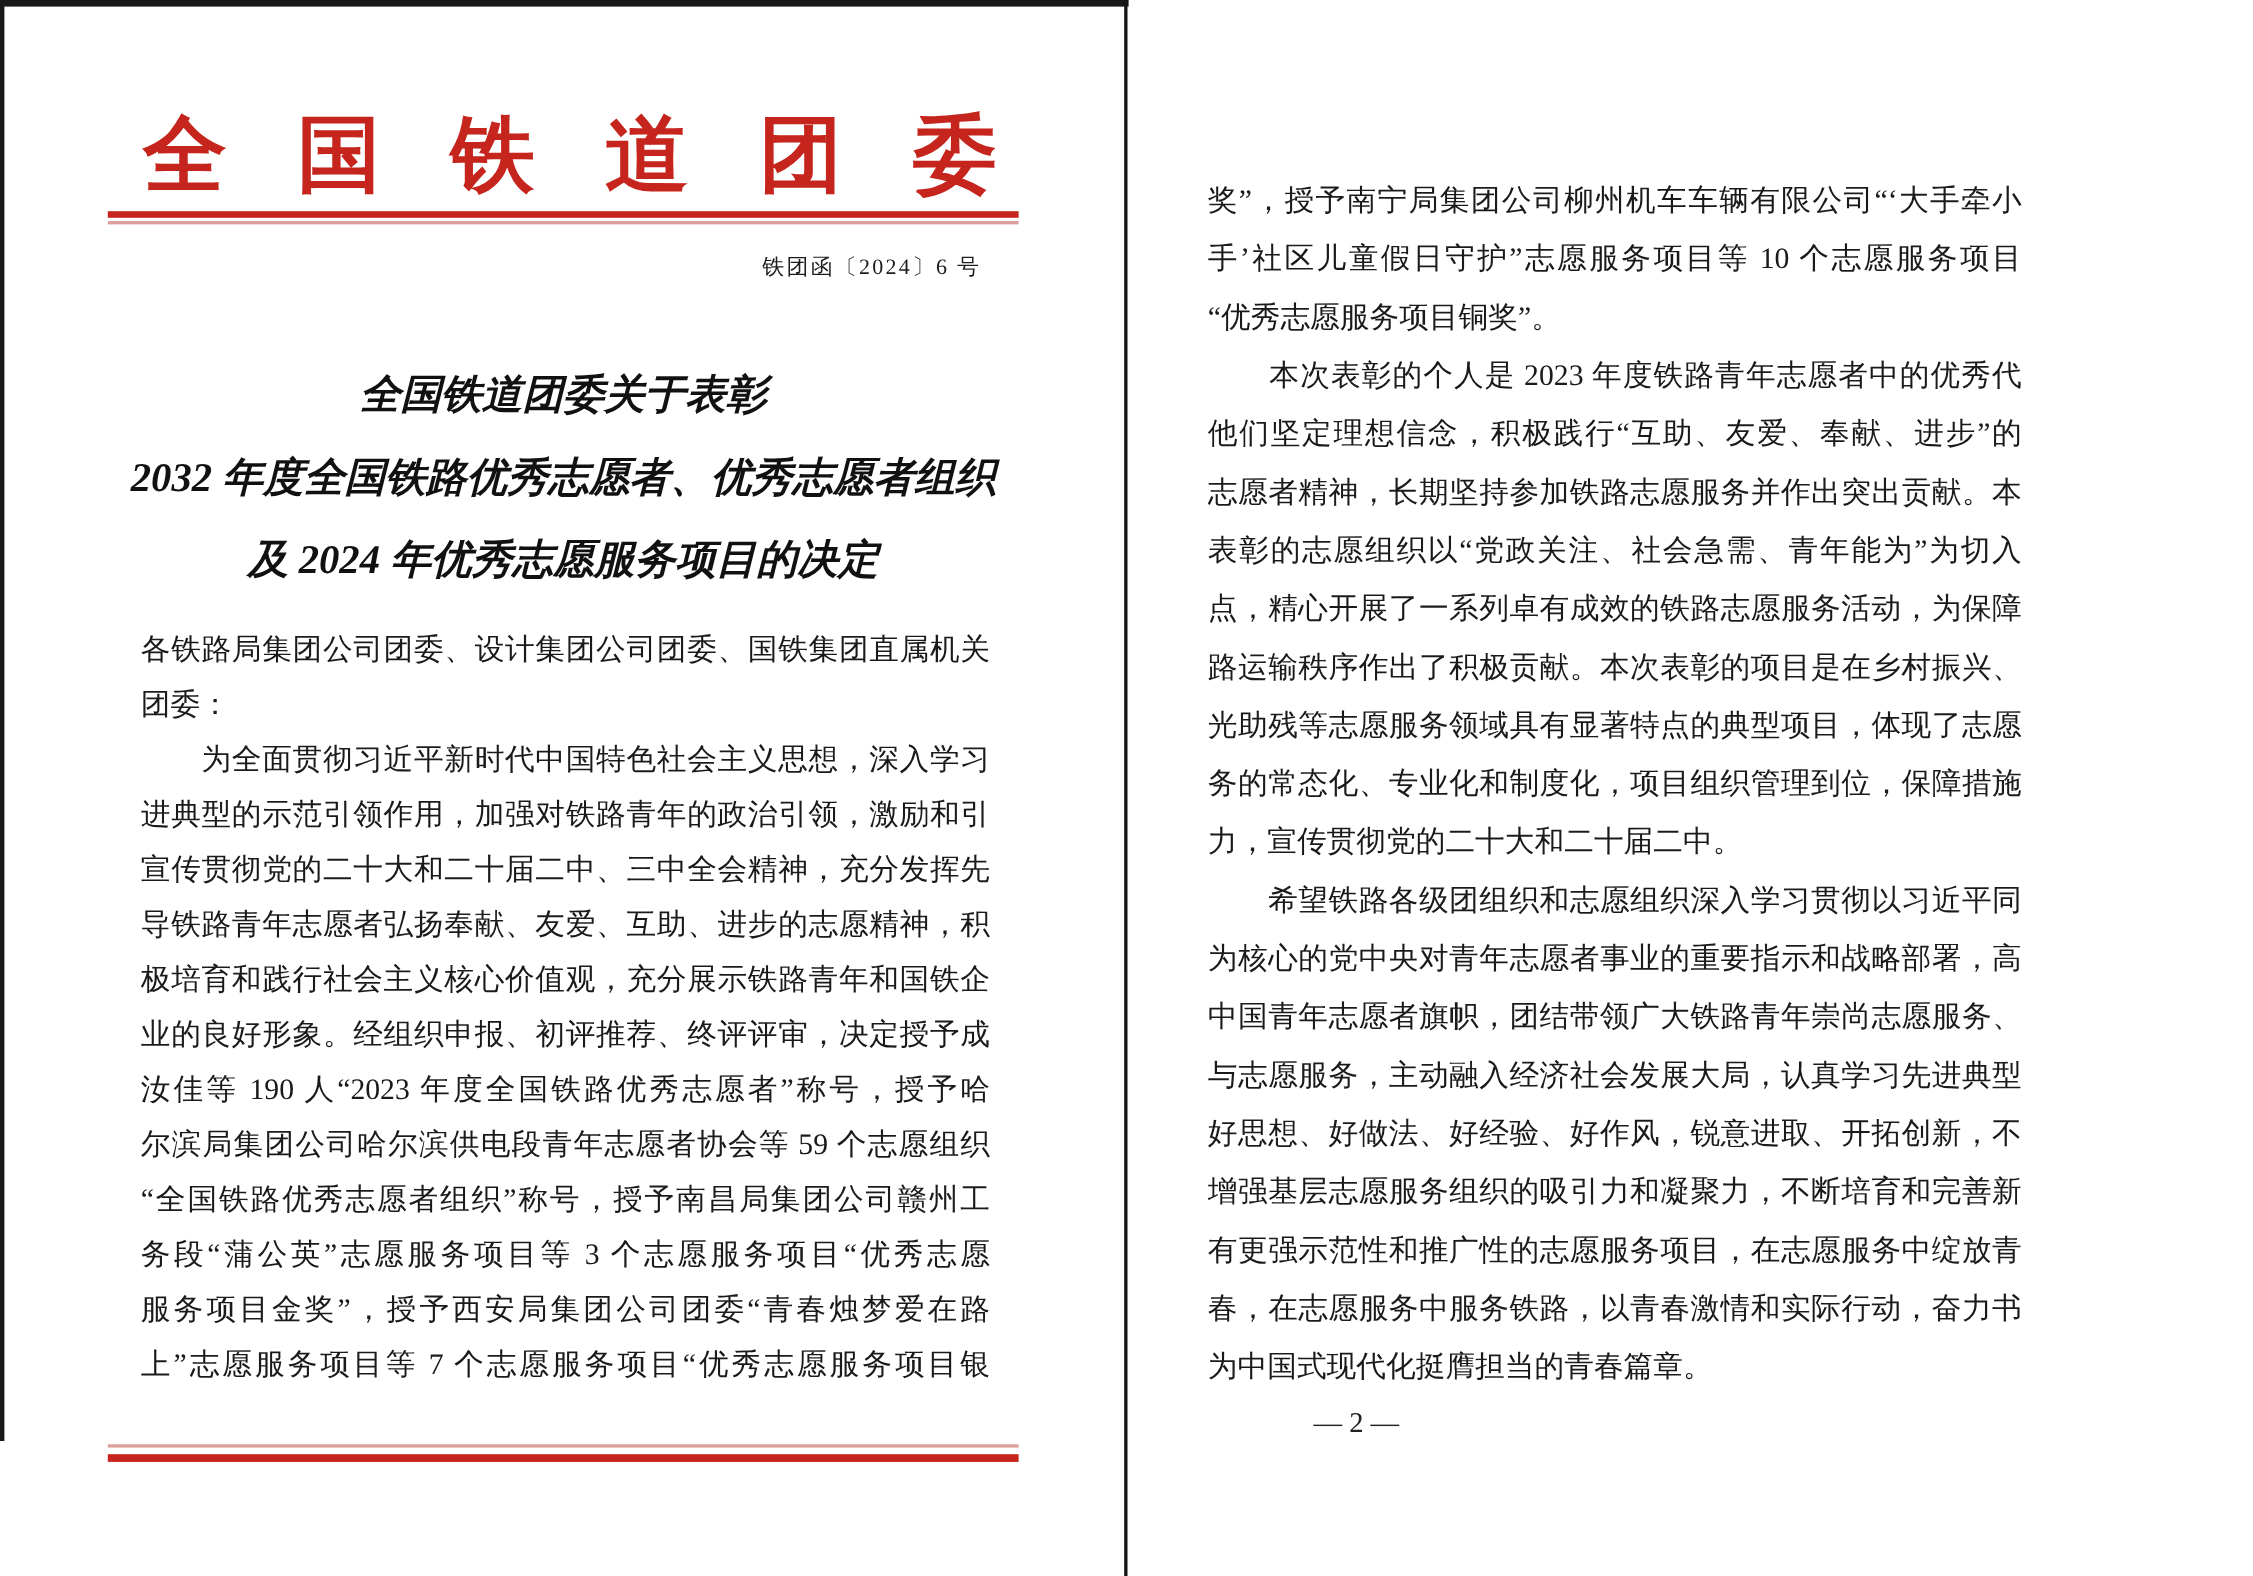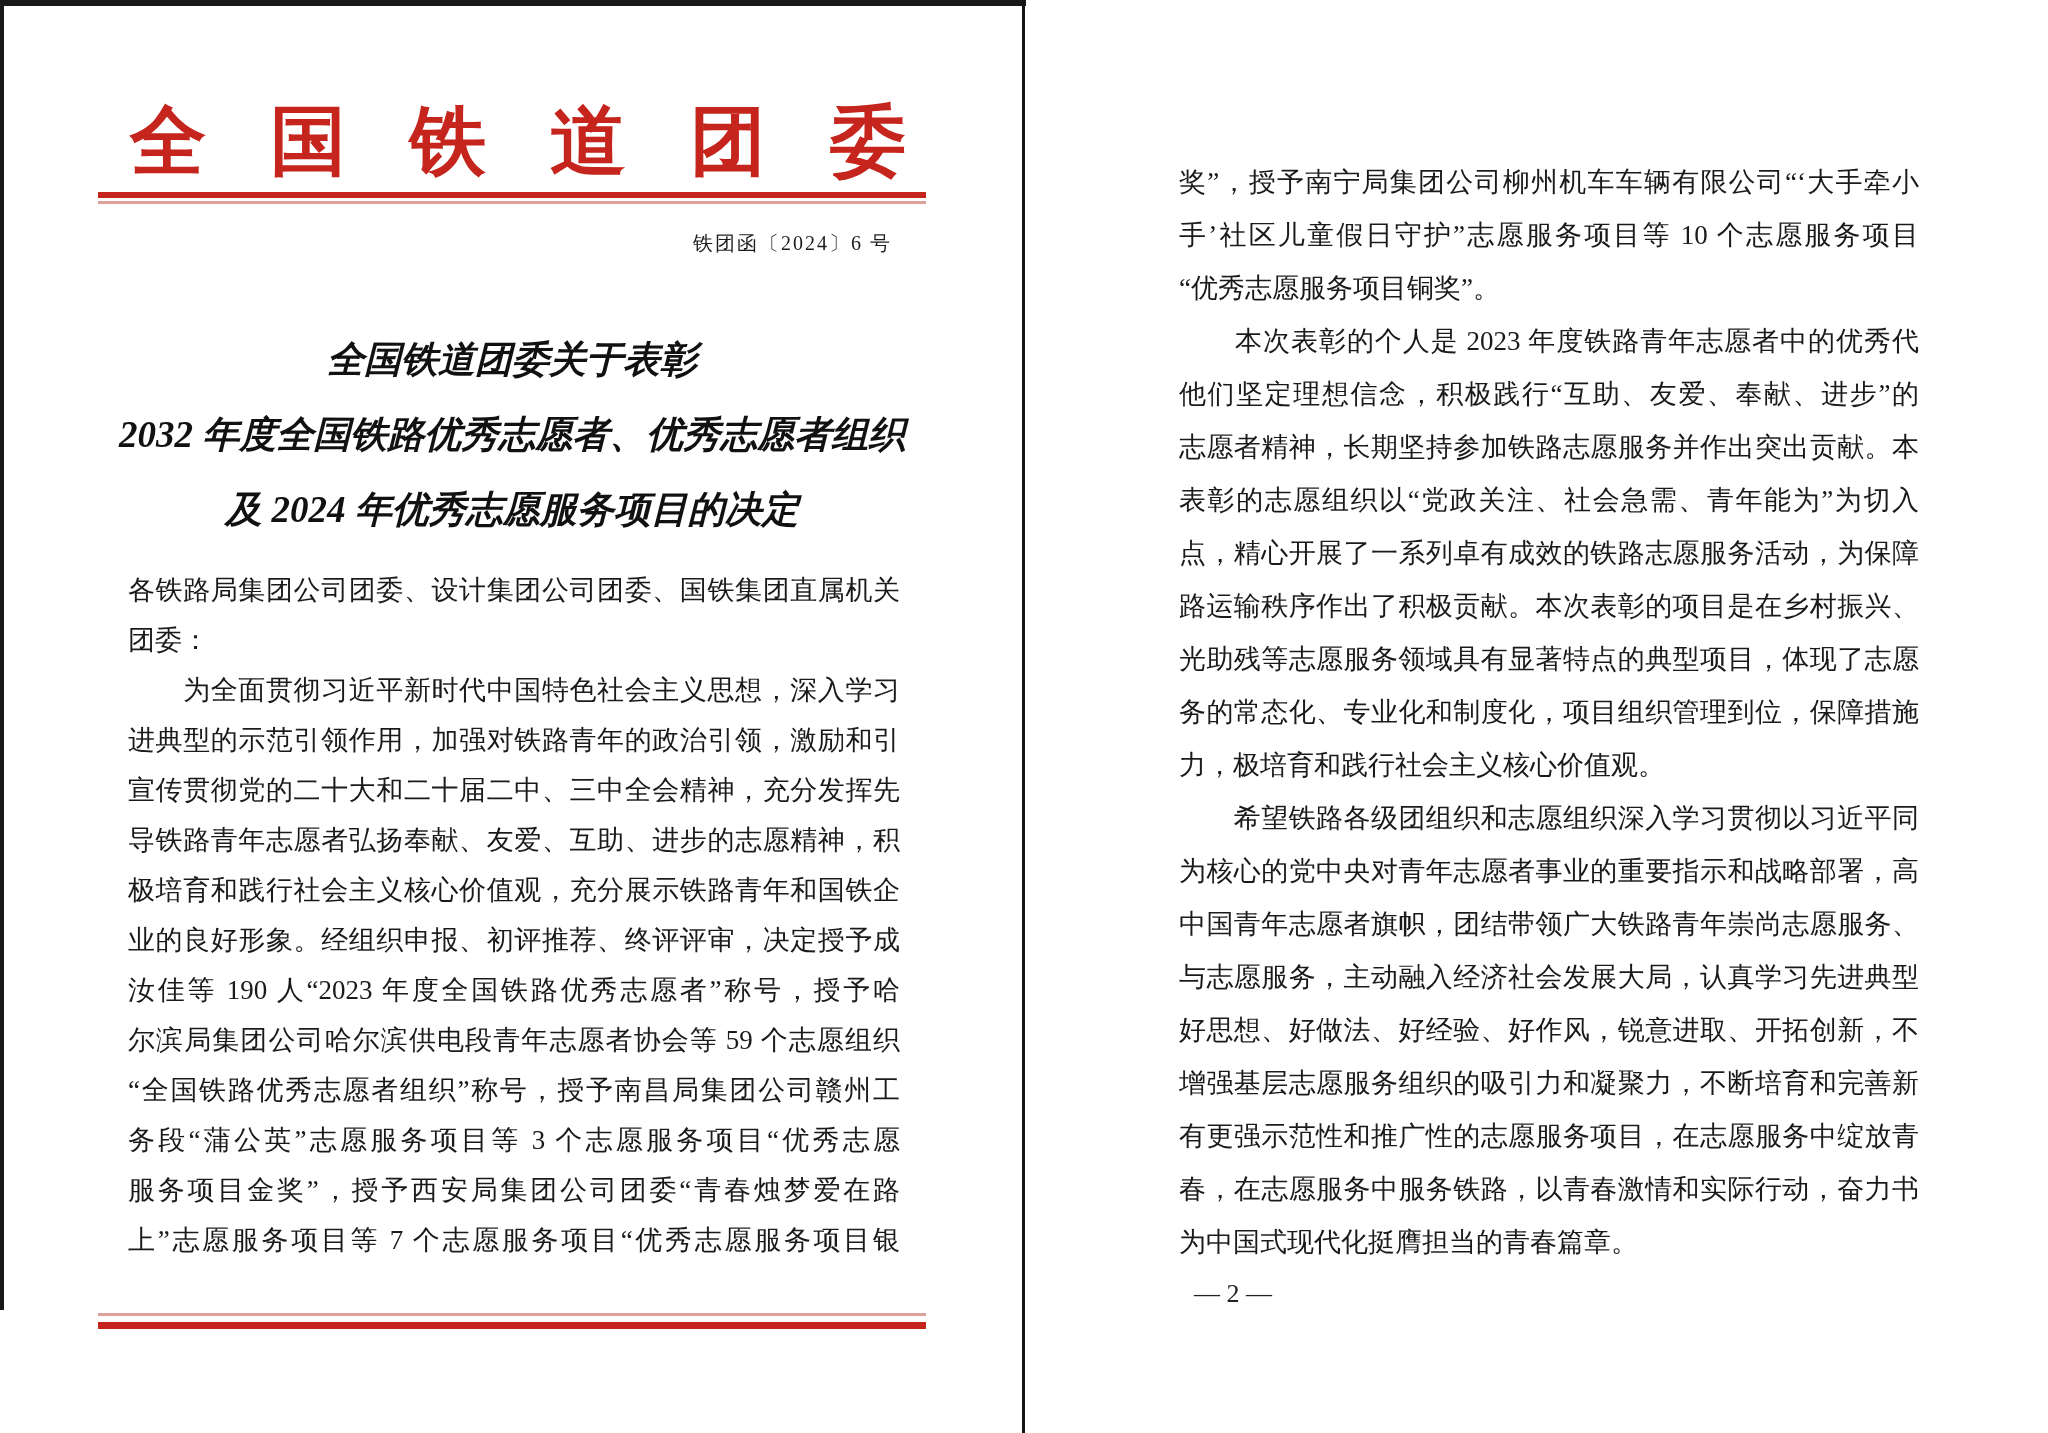--- a/index.html
+++ b/index.html
@@ -49,21 +49,21 @@
   .body-col .line {
     text-align:justify;
     text-align-last:justify;
     text-justify:inter-character;
     white-space:pre-wrap;
     overflow:hidden;
   }
   .body-col .line.no-just { text-align-last:left; }
   .page1-body { left:118px; top:565px;  width:772px; line-height:50px;margin-left:10px; }
   .page1-body .line { height:50px; }
-  .page2-body { left:1179px; top:156px; width:740px; line-height:53px; }
+  .page2-body { left:1098px; top:156px; width:740px; line-height:53px; }
   .page2-body .line { height:53px; }
 
   .page-number {
     position:absolute; left:1178px; top:1278px; width:110px;
     text-align:center; font-size:26px; line-height:32px; color:#222;
     white-space:nowrap;
   }
 </style>
 </head>
 <body>
@@ -124,21 +124,21 @@
         <div class="line">手’社区儿童假日守护”志愿服务项目等 10 个志愿服务项目</div>
         <div class="line no-just">“优秀志愿服务项目铜奖”。</div>
         <div class="line">　　本次表彰的个人是 2023 年度铁路青年志愿者中的优秀代表，</div>
         <div class="line">他们坚定理想信念，积极践行“互助、友爱、奉献、进步”的</div>
         <div class="line">志愿者精神，长期坚持参加铁路志愿服务并作出突出贡献。本次</div>
         <div class="line">表彰的志愿组织以“党政关注、社会急需、青年能为”为切入</div>
         <div class="line">点，精心开展了一系列卓有成效的铁路志愿服务活动，为保障铁</div>
         <div class="line">路运输秩序作出了积极贡献。本次表彰的项目是在乡村振兴、阳</div>
         <div class="line">光助残等志愿服务领域具有显著特点的典型项目，体现了志愿服</div>
         <div class="line">务的常态化、专业化和制度化，项目组织管理到位，保障措施有</div>
-        <div class="line no-just">力，极培育和践行社会主义核心价值观。</div>
+        <div class="line no-just">力，宣传贯彻党的二十大和二十届二中。</div>
         <div class="line">　　希望铁路各级团组织和志愿组织深入学习贯彻以习近平同志</div>
         <div class="line">为核心的党中央对青年志愿者事业的重要指示和战略部署，高举</div>
         <div class="line">中国青年志愿者旗帜，团结带领广大铁路青年崇尚志愿服务、参</div>
         <div class="line">与志愿服务，主动融入经济社会发展大局，认真学习先进典型的</div>
         <div class="line">好思想、好做法、好经验、好作风，锐意进取、开拓创新，不断</div>
         <div class="line">增强基层志愿服务组织的吸引力和凝聚力，不断培育和完善新的</div>
         <div class="line">有更强示范性和推广性的志愿服务项目，在志愿服务中绽放青</div>
         <div class="line">春，在志愿服务中服务铁路，以青春激情和实际行动，奋力书写</div>
         <div class="line no-just">为中国式现代化挺膺担当的青春篇章。</div>
       </div>

